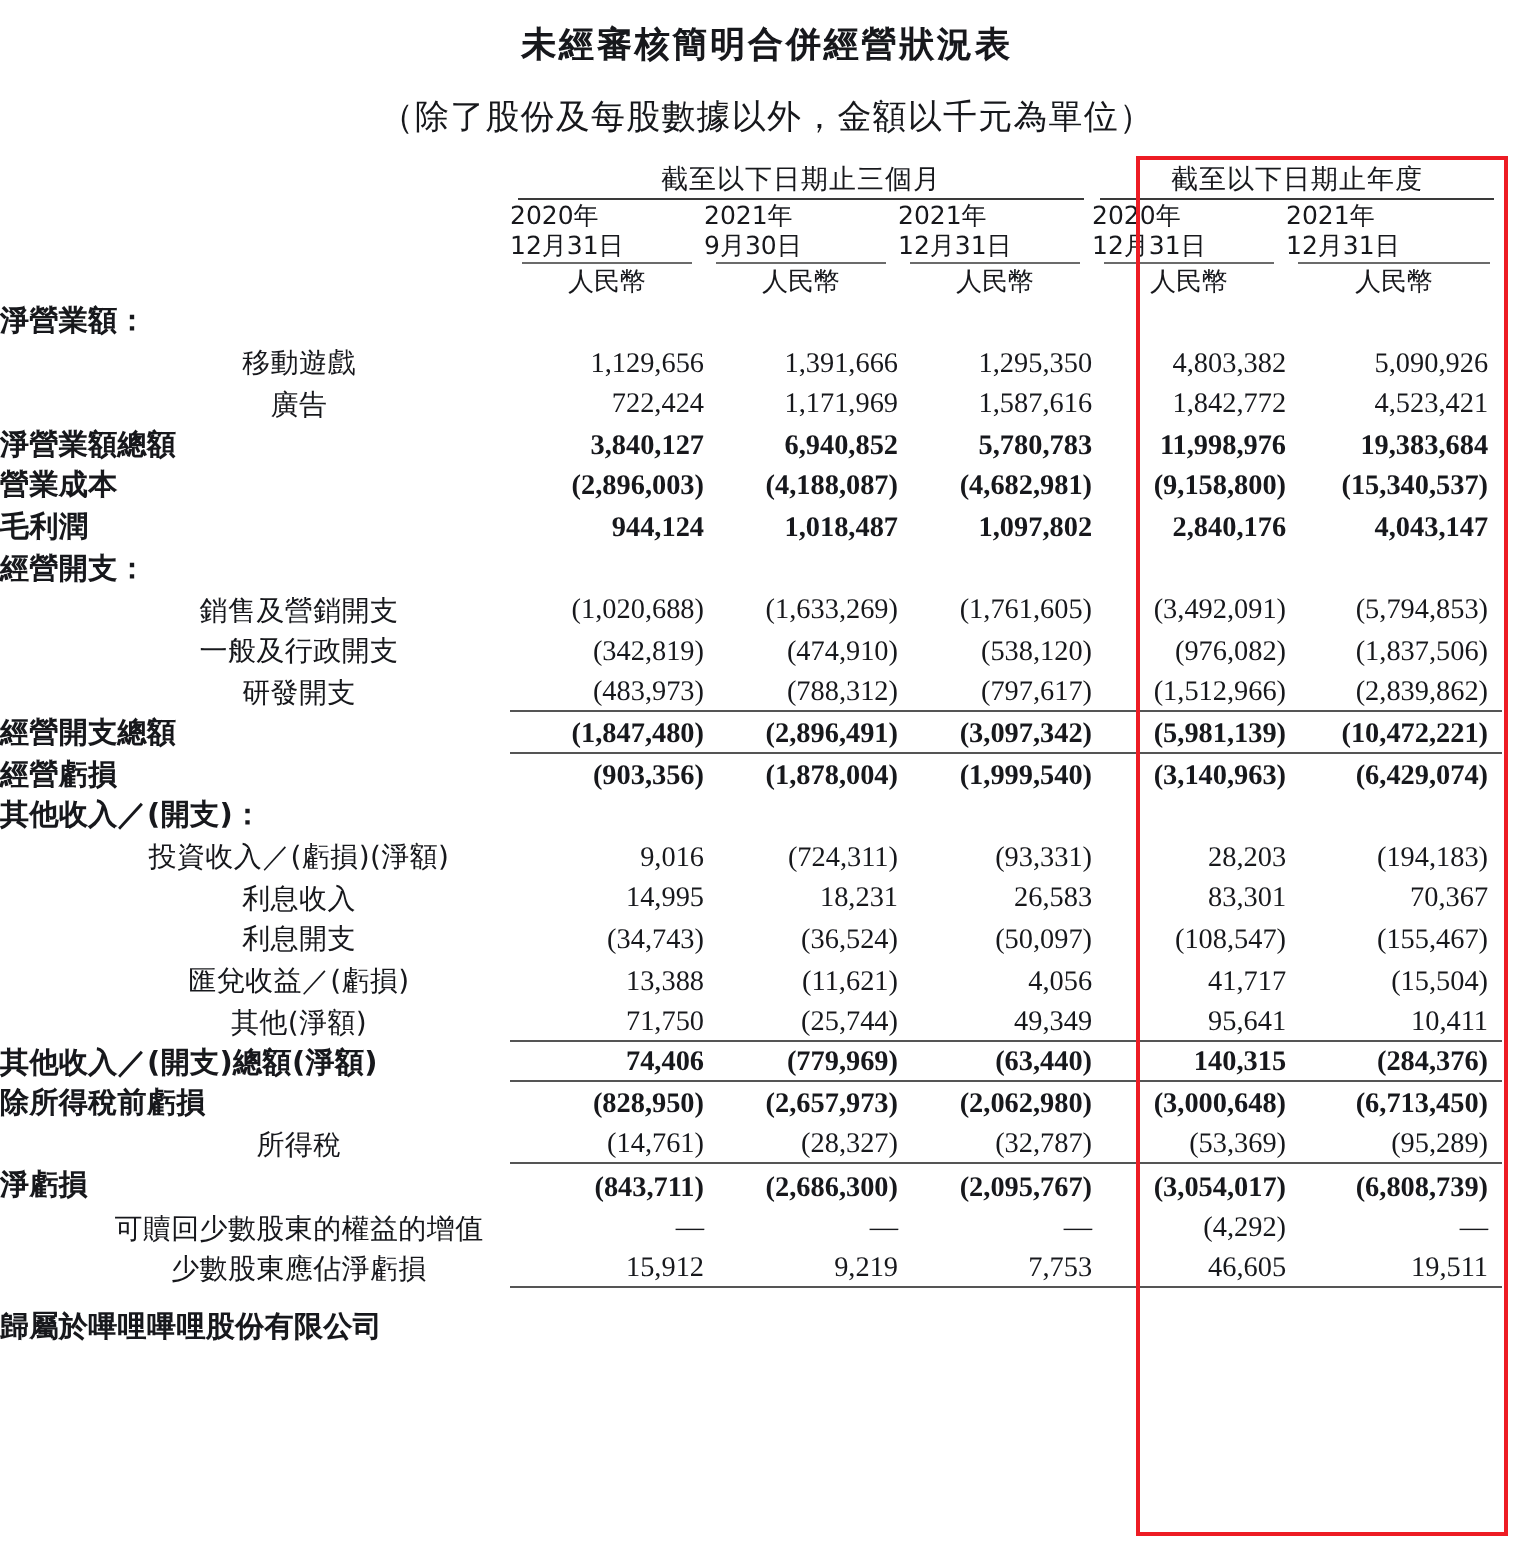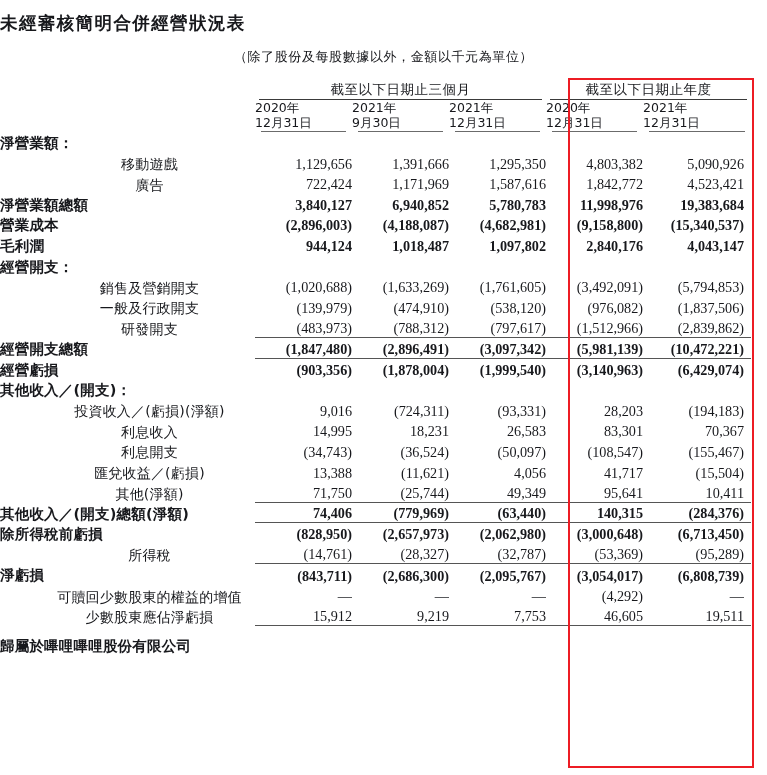--- a/index.html
+++ b/index.html
@@ -12,31 +12,32 @@
     width: 767px;
     height: 775px;
     position: relative;
     font-family: "Liberation Serif", "DejaVu Serif", serif;
     color: #17181c;
     overflow: hidden;
   }
 
   
   #doc-title {
+    text-align: center;
     font-size: 17.5px;
     font-weight: bold;
     letter-spacing: 1.4px;
     margin: 0;
     padding-top: 10px;
     line-height: 1.5;
     font-family: "DejaVu Sans", "Liberation Sans", sans-serif;
   }
   #doc-subtitle {
     text-align: center;
-    font-size: 13px;
+    font-size: 17px;
     font-weight: normal;
     letter-spacing: 0.6px;
     margin: 0;
     padding-top: 11px;
     line-height: 1.5;
     font-family: "DejaVu Sans", "Liberation Sans", sans-serif;
   }
 
   
   #table-wrap {
@@ -204,20 +205,28 @@
         <td>
             <div></div>
           </td>
         <td>
             <div></div>
           </td>
         <td>
             <div></div>
           </td>
       </tr>
+      <tr>
+        <td></td>
+        <td class="cur-cell">人民幣</td>
+        <td class="cur-cell">人民幣</td>
+        <td class="cur-cell">人民幣</td>
+        <td class="cur-cell">人民幣</td>
+        <td class="cur-cell">人民幣</td>
+      </tr>
     </thead>
     <tbody id="fin-body">
         <tr class="row">
           <td class="lbl bold">淨營業額：</td>
           <td class="num bold blank"></td>
           <td class="num bold blank"></td>
           <td class="num bold blank"></td>
           <td class="num bold blank"></td>
           <td class="num bold blank last"></td>
         </tr>
@@ -272,21 +281,21 @@
         <tr class="row">
           <td class="lbl ind">銷售及營銷開支</td>
           <td class="num">(1,020,688)</td>
           <td class="num">(1,633,269)</td>
           <td class="num">(1,761,605)</td>
           <td class="num">(3,492,091)</td>
           <td class="num last">(5,794,853)</td>
         </tr>
         <tr class="row">
           <td class="lbl ind">一般及行政開支</td>
-          <td class="num">(139,979)</td>
+          <td class="num">(342,819)</td>
           <td class="num">(474,910)</td>
           <td class="num">(538,120)</td>
           <td class="num">(976,082)</td>
           <td class="num last">(1,837,506)</td>
         </tr>
         <tr class="row ruled">
           <td class="lbl ind">研發開支</td>
           <td class="num">(483,973)</td>
           <td class="num">(788,312)</td>
           <td class="num">(797,617)</td>

